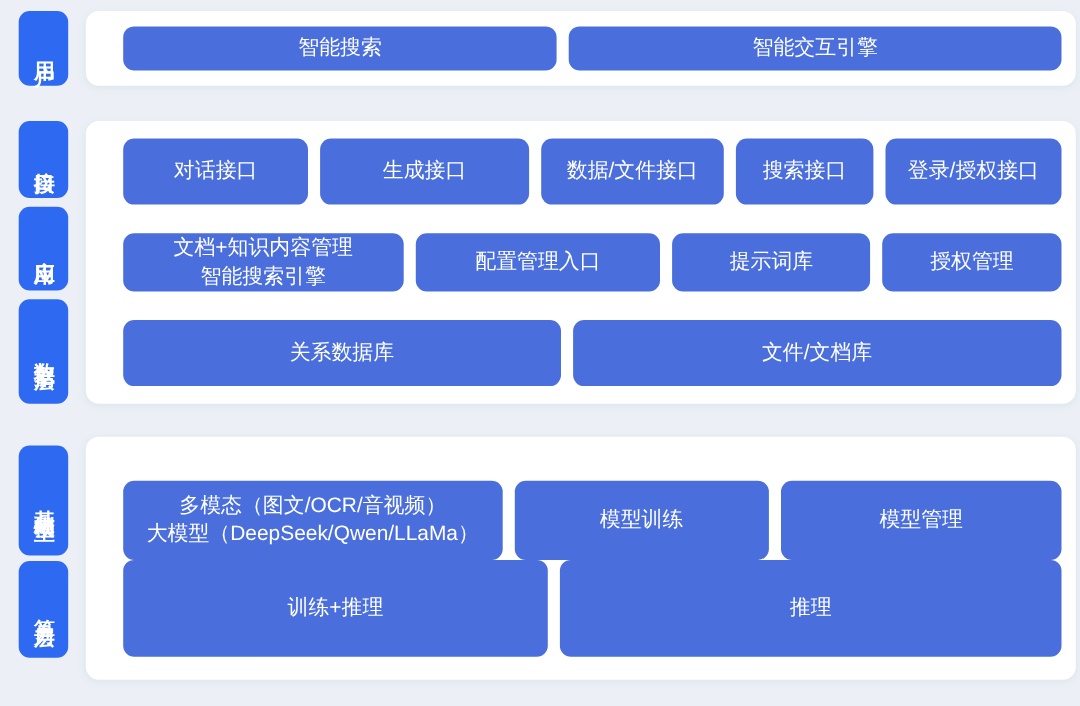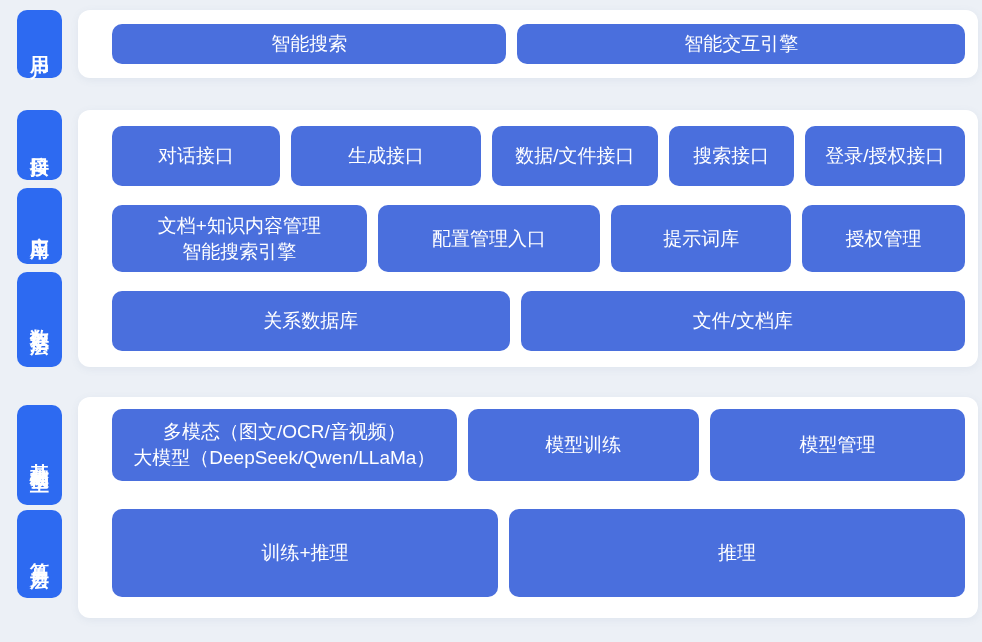--- a/index.html
+++ b/index.html
@@ -42,24 +42,24 @@
   .panel{
     flex:1;
     background:var(--panel-bg);
     border-radius:12px;
     margin-left:16px;margin-right:4px;
     box-shadow:0 2px 8px rgba(80,100,140,0.08);
     display:flex;flex-direction:column;justify-content:space-between;
   }
   .panel-user{padding:14px 13px 14px 34px;}
   .panel-mid{padding:16px 13px 16px 34px;}
-  .panel-bottom{padding:12px 13px 21px 34px;}
+  .panel-bottom{padding:40px 13px 21px 34px;}
 
   .row{display:flex;gap:11px;}
-  .row-h60{height:60px;} .row-h73{height:67px;}
+  .row-h60{height:60px;} .row-h73{height:53px;}
   .row-h72{height:72px;} .row-h88{height:88px;}
 
   .node{
     background:var(--node-bg);
     color:var(--node-text);
     border-radius:10px;
     display:flex;align-items:center;justify-content:center;
     text-align:center;
     font-size:19px;
     line-height:1.35;

